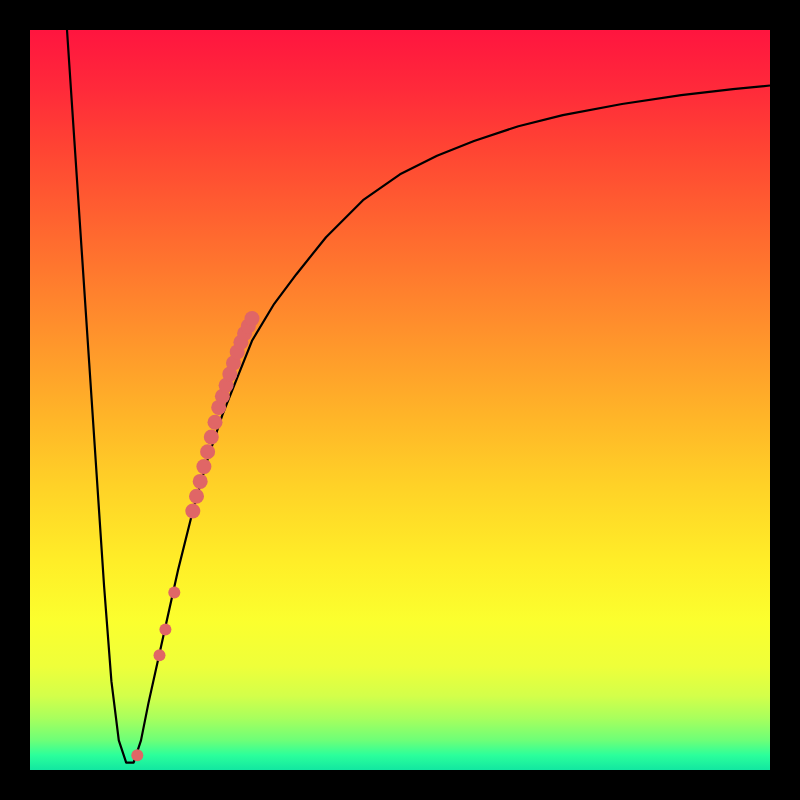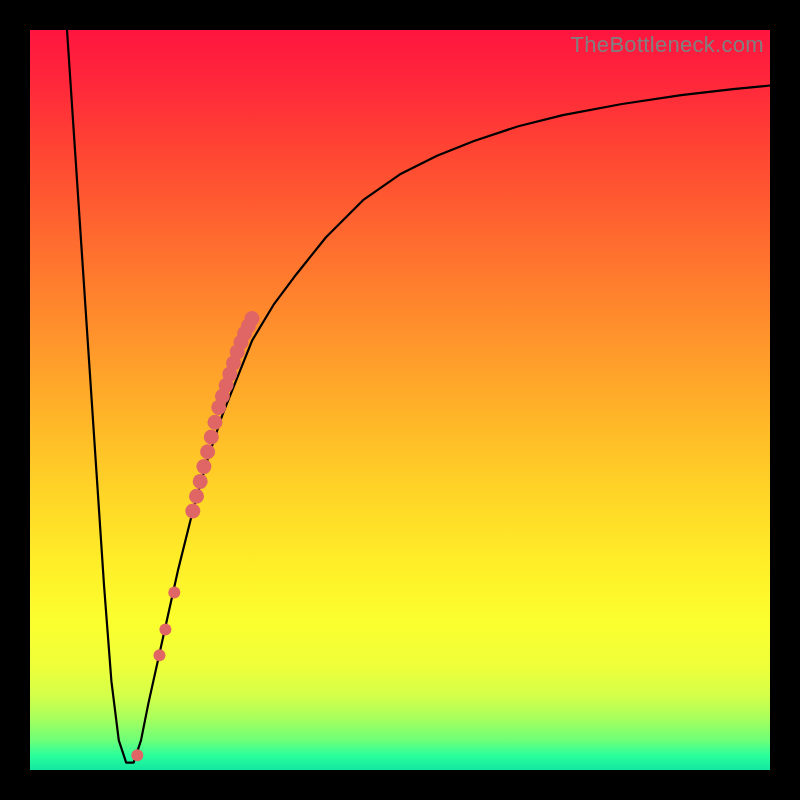--- a/index.html
+++ b/index.html
@@ -59,21 +59,20 @@
     width: 740px;
     height: 740px;
     overflow: visible;
   }
 </style>
 </head>
 <body>
 
 <div class="frame">
   <div class="plot-area">
-    <div class="watermark">TheBottleneck.com</div>
     <svg class="curve" viewBox="0 0 740 740" preserveAspectRatio="none">
       <path id="main-curve" fill="none" stroke="#000" stroke-width="2.2" stroke-linejoin="round" d="M37.0 0.0 L44.4 111.0 L51.8 222.0 L59.2 333.0 L66.6 444.0 L74.0 555.0 L81.4 651.2 L88.8 710.4 L96.2 732.6 L103.6 732.6 L111.0 710.4 L118.4 673.4 L133.2 606.8 L148.0 540.2 L162.8 481.0 L177.6 429.2 L192.4 384.8 L207.2 347.8 L222.0 310.8 L244.2 273.8 L266.4 244.2 L296.0 207.2 L333.0 170.2 L370.0 144.3 L407.0 125.8 L444.0 111.0 L488.4 96.2 L532.8 85.1 L592.0 74.0 L651.2 65.1 L703.0 59.2 L740.0 55.5"></path>
       <g id="scatter-top">
           <circle cx="162.8" cy="481.0" r="7.5" fill="#e06666"></circle>
           <circle cx="166.5" cy="466.2" r="7.5" fill="#e06666"></circle>
           <circle cx="170.2" cy="451.4" r="7.5" fill="#e06666"></circle>
           <circle cx="173.9" cy="436.6" r="7.5" fill="#e06666"></circle>
           <circle cx="177.6" cy="421.8" r="7.5" fill="#e06666"></circle>
           <circle cx="181.3" cy="407.0" r="7.5" fill="#e06666"></circle>
           <circle cx="185.0" cy="392.2" r="7.5" fill="#e06666"></circle>

